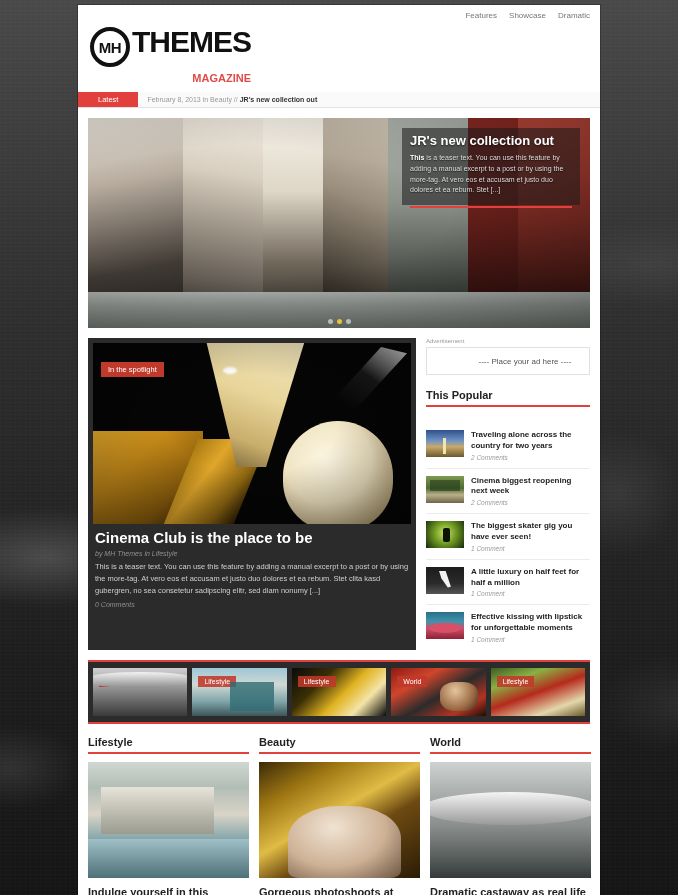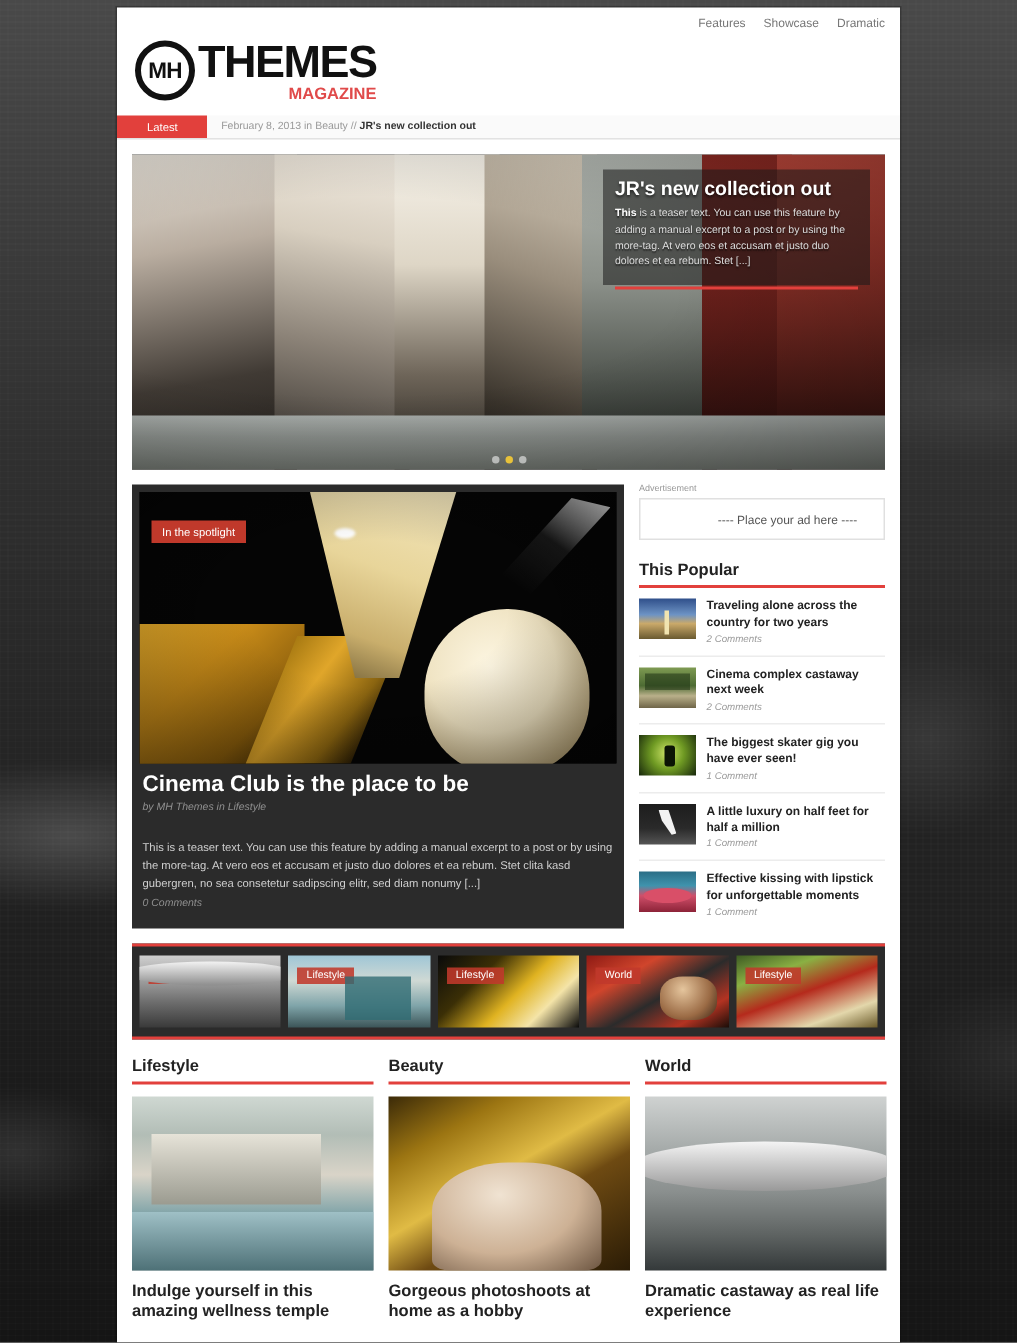--- a/index.html
+++ b/index.html
@@ -64,21 +64,21 @@
     letter-spacing: -.5px;
   }
   .logo-text { margin-left: 2px; line-height: 1; }
   .logo-themes {
     font-size: 30px; font-weight: bold; color: #111;
     letter-spacing: -1px; display: block;
   }
   .logo-magazine {
     display: block; text-align: right;
     font-size: 11px; color: #e04a4a; font-weight: bold;
-    letter-spacing: 0px; margin-top: 1px;
+    letter-spacing: 0px; margin-top: 16px;
   }
 
   
   .mainnav {
     background: #2f2f2f;
     height: 19px;
     display: flex; align-items: stretch;
     font-size: 7.5px; letter-spacing: .4px;
   }
   .mainnav .item {
@@ -200,40 +200,40 @@
     font-size: 7.5px; padding: 3px 7px;
   }
   .feature-body { padding: 6px 2px 8px 2px; }
   .feature-title {
     color: #fff; font-size: 15px; font-weight: bold; line-height: 1.1;
   }
   .feature-meta {
     color: #8f8f8f; font-size: 7px; font-style: italic; margin-top: 3px;
   }
   .feature-excerpt {
-    color: #cfcfcf; font-size: 7.5px; line-height: 1.6; margin-top: 17px;
+    color: #cfcfcf; font-size: 7.5px; line-height: 1.6; margin-top: 4px;
   }
   .feature-comments {
     color: #8f8f8f; font-size: 7px; font-style: italic; margin-top: 4px;
   }
 
   
   .sidebar { width: 164px; }
   .ad-label { font-size: 6px; color: #999; margin-bottom: 3px; }
   .ad-box {
     border: 1px solid #e0e0e0; height: 28px;
     display: flex; align-items: center; justify-content: center;
     font-size: 8px; color: #555; padding-left: 34px;
   }
   .widget-title {
     font-size: 11px; font-weight: bold; color: #222;
     margin-top: 14px; padding-bottom: 4px;
     border-bottom: 2px solid #e2403c;
   }
-  .pop-list { margin-top: 0; }
+  .pop-list { margin-top: 16px; }
   .pop-item {
     display: flex; gap: 7px; padding: 7px 0;
     border-bottom: 1px solid #ececec;
     align-items: flex-start;
   }
   .pop-item:last-child { border-bottom: none; }
   .pop-thumb { width: 38px; height: 27px; flex: 0 0 38px; background:#888; overflow:hidden; position:relative; }
   .pt1 { background: linear-gradient(180deg,#2f4f8a 0%, #6d93c4 40%, #caa96a 62%, #6a5a30 100%); }
   .pt1:after{content:"";position:absolute;left:44%;top:30%;width:3px;height:60%;background:#f1e4b0;}
   .pt2 { background: linear-gradient(180deg,#7e9a52 0%, #4d6b33 45%, #b9b08a 70%, #6f6548 100%); }
@@ -396,21 +396,21 @@
             <div class="pop-thumb pt1"></div>
             <div class="pop-text">
               <div class="pop-title">Traveling alone across the country for two years</div>
               <div class="pop-comments">2 Comments</div>
             </div>
           </div>
 
           <div class="pop-item">
             <div class="pop-thumb pt2"></div>
             <div class="pop-text">
-              <div class="pop-title">Cinema complex castaway next week</div>
+              <div class="pop-title">Cinema biggest reopening next week</div>
               <div class="pop-comments">2 Comments</div>
             </div>
           </div>
 
           <div class="pop-item">
             <div class="pop-thumb pt3"></div>
             <div class="pop-text">
               <div class="pop-title">The biggest skater gig you have ever seen!</div>
               <div class="pop-comments">1 Comment</div>
             </div>

